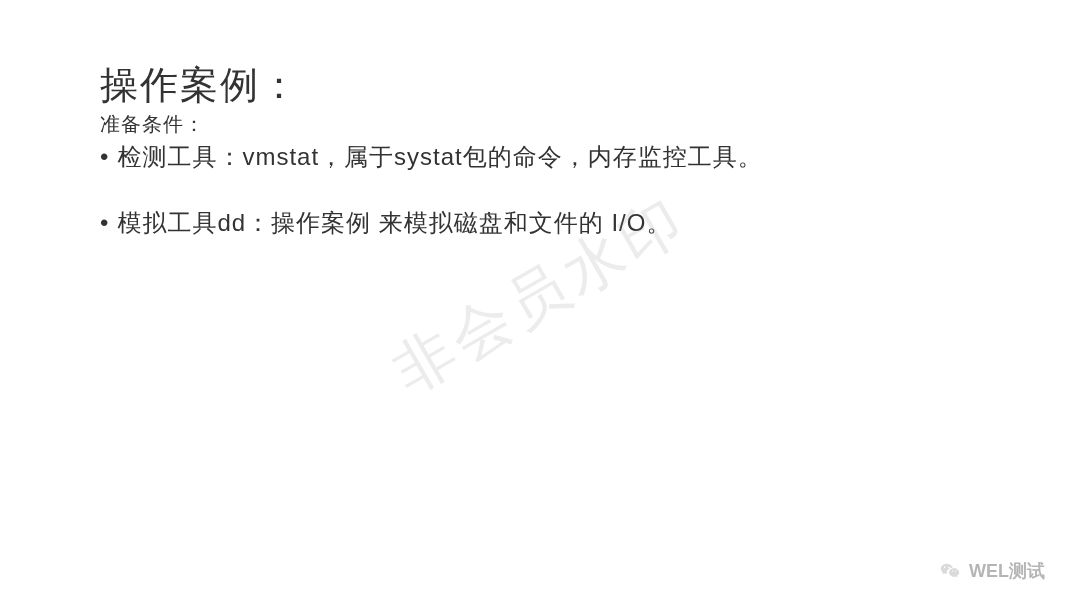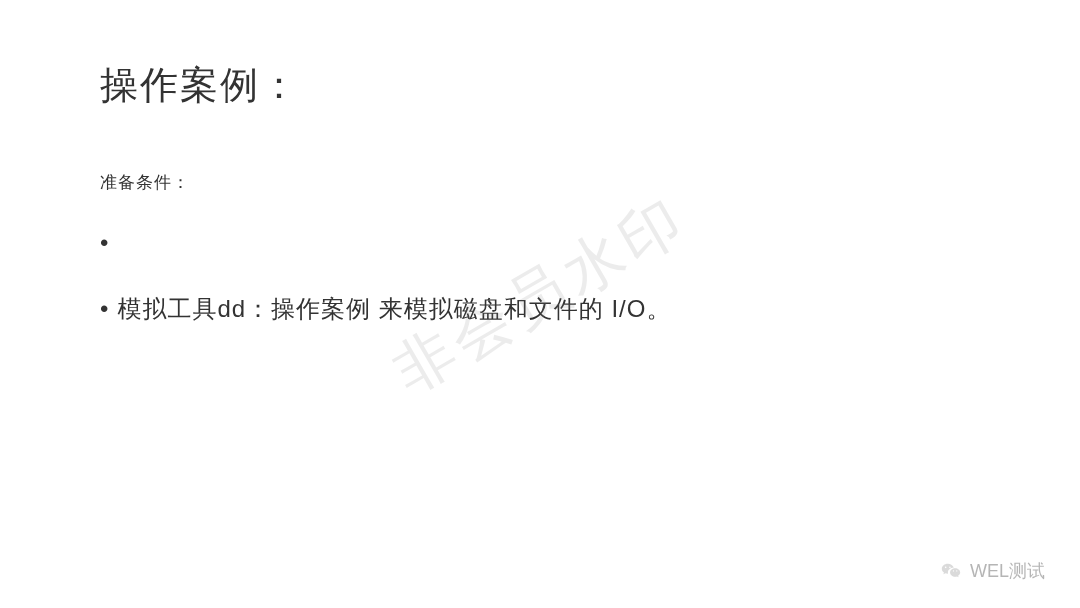--- a/index.html
+++ b/index.html
@@ -18,27 +18,25 @@
     .slide {
       width: 100%;
       height: 100%;
       padding: 60px 100px;
       position: relative;
     }
     .title {
       font-size: 38px;
       color: #333333;
       font-weight: normal;
-      margin-bottom: 60px;
       letter-spacing: 2px;
     }
     .subtitle {
-      font-size: 17px;
+      font-size: 20px;
       color: #333333;
-      margin-bottom: 30px;
       letter-spacing: 1px;
     }
     .bullet-list {
       list-style: none;
     }
     .bullet-item {
       font-size: 24px;
       color: #333333;
       margin-bottom: 28px;
       letter-spacing: 1px;
@@ -65,40 +63,42 @@
     }
     .attribution {
       position: absolute;
       bottom: 25px;
       right: 35px;
       display: flex;
       align-items: center;
       gap: 8px;
       color: rgba(120, 120, 120, 0.55);
       font-size: 18px;
+      font-weight: bold;
     }
     .attribution-icon {
       width: 22px;
       height: 22px;
       opacity: 0.5;
     }
     .attribution-icon svg {
       width: 100%;
       height: 100%;
     }
   </style>
 </head>
 <body>
 
 <div class="slide">
   <h1 class="title">操作案例：</h1>
   <p class="subtitle">准备条件：</p>
   <ul class="bullet-list">
     <li class="bullet-item">
       <span class="bullet-marker">•</span>
+      <span>检测工具：vmstat，属于systat包的命令，内存监控工具。</span>
     </li>
     <li class="bullet-item">
       <span class="bullet-marker">•</span>
       <span>模拟工具dd：操作案例 来模拟磁盘和文件的 I/O。</span>
     </li>
   </ul>
 
   <div class="watermark">非会员水印</div>
 
   <div class="attribution">

